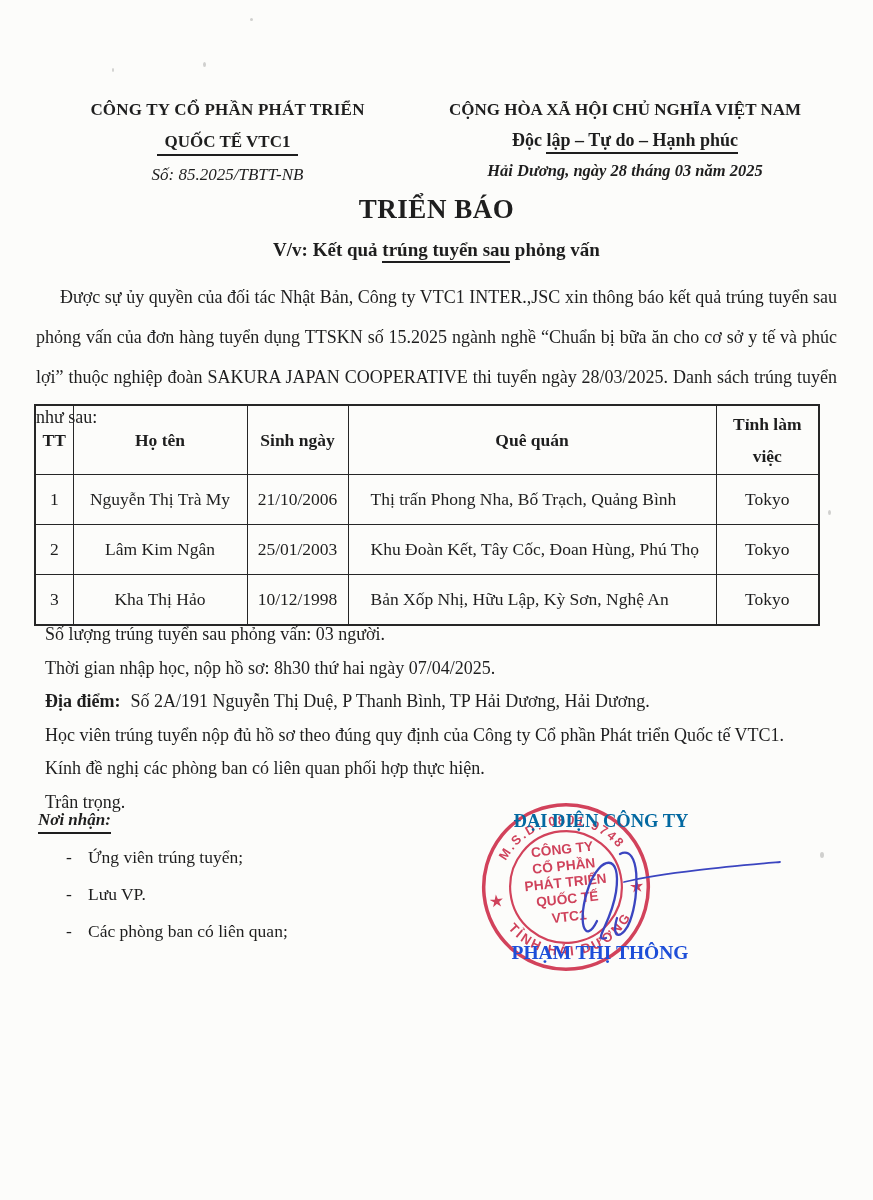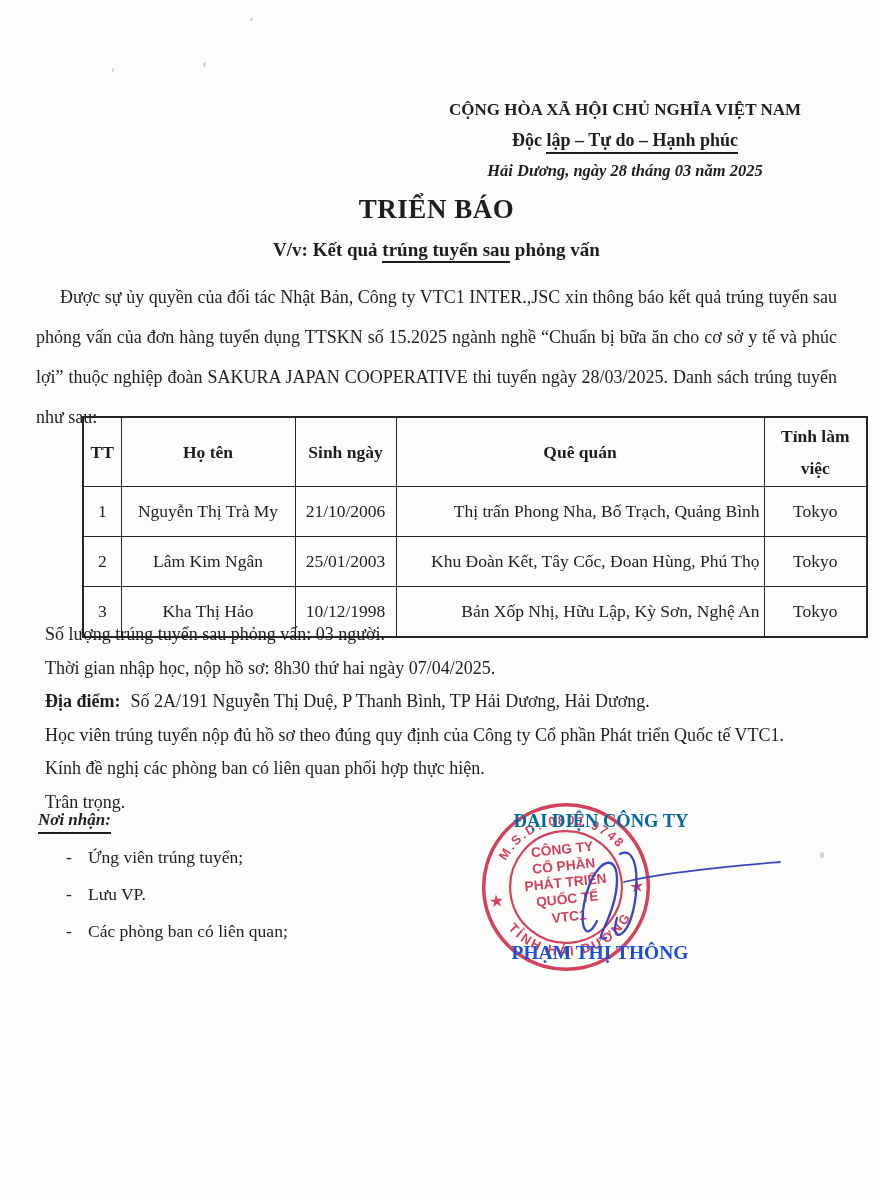--- a/index.html
+++ b/index.html
@@ -26,27 +26,27 @@
                font-size:27px; font-weight:bold; letter-spacing:.5px; }
   .doc-subject { position:absolute; top:239px; left:0; width:100%; text-align:center;
                  font-size:19px; font-weight:bold; }
   .doc-subject .u { border-bottom:2px solid #1e1e1e; padding-bottom:1px; }
 
   
   .intro { position:absolute; left:36px; top:277px; width:801px;
            font-size:18px; line-height:40px; text-align:justify; text-indent:24px; }
 
   
-  .tbl-wrap { position:absolute; left:34px; top:416px;margin-left:48px; }
+  .tbl-wrap { position:absolute; left:34px; top:404px; }
   table { border-collapse:collapse; table-layout:fixed; border:2.5px solid #262626; }
   th, td { border:1.6px solid #262626; font-size:17.5px; text-align:center;
            vertical-align:middle; padding:2px 4px; overflow:hidden; }
   th { font-weight:bold; height:62px; line-height:32px; }
   td { height:45px; }
-  td.qq { text-align:right; padding-left:1px; }
+  td.qq { text-align:left; padding-left:22px; }
 
   
   .details { position:absolute; left:45px; top:624px; width:800px; font-size:18px; }
   .details p { margin:0 0 13.5px 0; line-height:20px; }
   .details .lbl { font-weight:bold; }
   .details .val { margin-left:10px; }
 
   
   .recipients { position:absolute; left:38px; top:810px; width:330px; }
   .recipients .rc-label { font-weight:bold; font-style:italic; font-size:17px;
@@ -73,20 +73,25 @@
 <body>
 
 <div id="page">
 
   <div class="speck" style="left:203px;top:62px;width:3px;height:5px;"></div>
   <div class="speck" style="left:112px;top:68px;width:2px;height:4px;"></div>
   <div class="speck" style="left:250px;top:18px;width:3px;height:3px;"></div>
   <div class="speck" style="left:820px;top:852px;width:4px;height:6px;"></div>
   <div class="speck" style="left:828px;top:510px;width:3px;height:5px;"></div>
 
+  <div class="hdr-left">
+    <div class="l1">CÔNG TY CỔ PHẦN PHÁT TRIỂN</div>
+    <div><span class="l2">QUỐC TẾ VTC1</span></div>
+    <div class="l3">Số: 85.2025/TBTT-NB</div>
+  </div>
 
   <div class="hdr-right">
     <div class="l1">CỘNG HÒA XÃ HỘI CHỦ NGHĨA VIỆT NAM</div>
     <div class="motto"><span>Độc </span><span class="u">lập – Tự do – Hạnh phúc</span></div>
     <div class="dateline">Hải Dương, ngày 28 tháng 03 năm 2025</div>
   </div>
 
   <div class="doc-title">TRIỂN BÁO</div>
   <div class="doc-subject"><span>V/v: Kết quả </span><span class="u">trúng tuyển sau</span><span> phỏng vấn</span></div>
 

